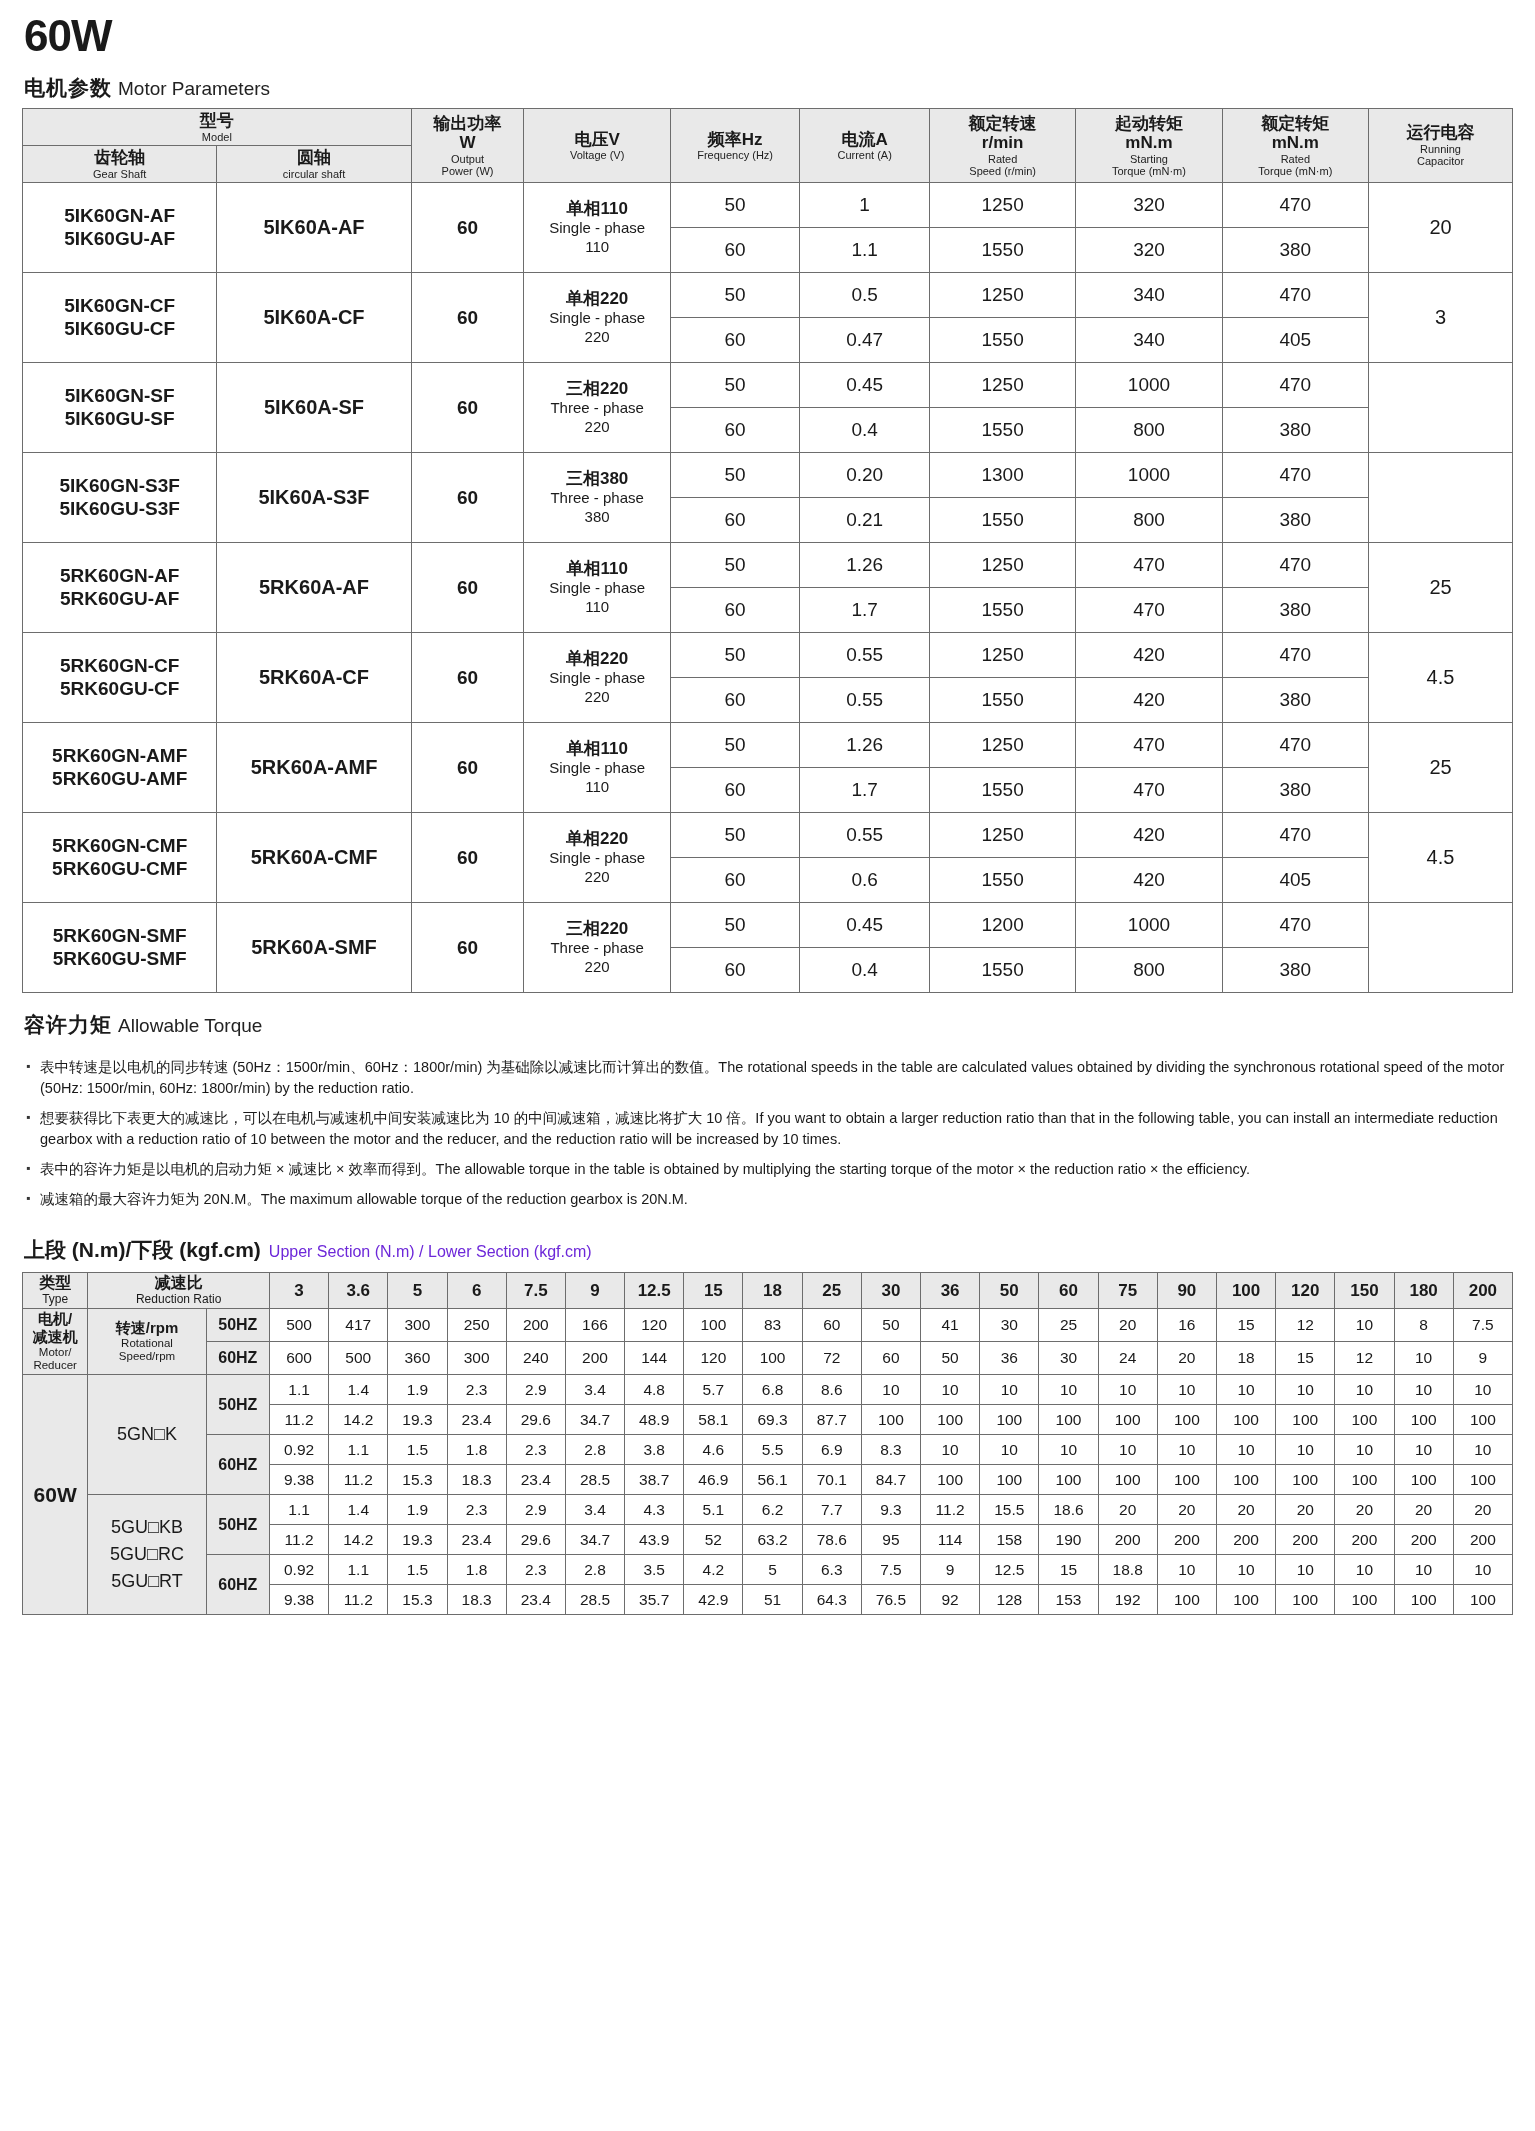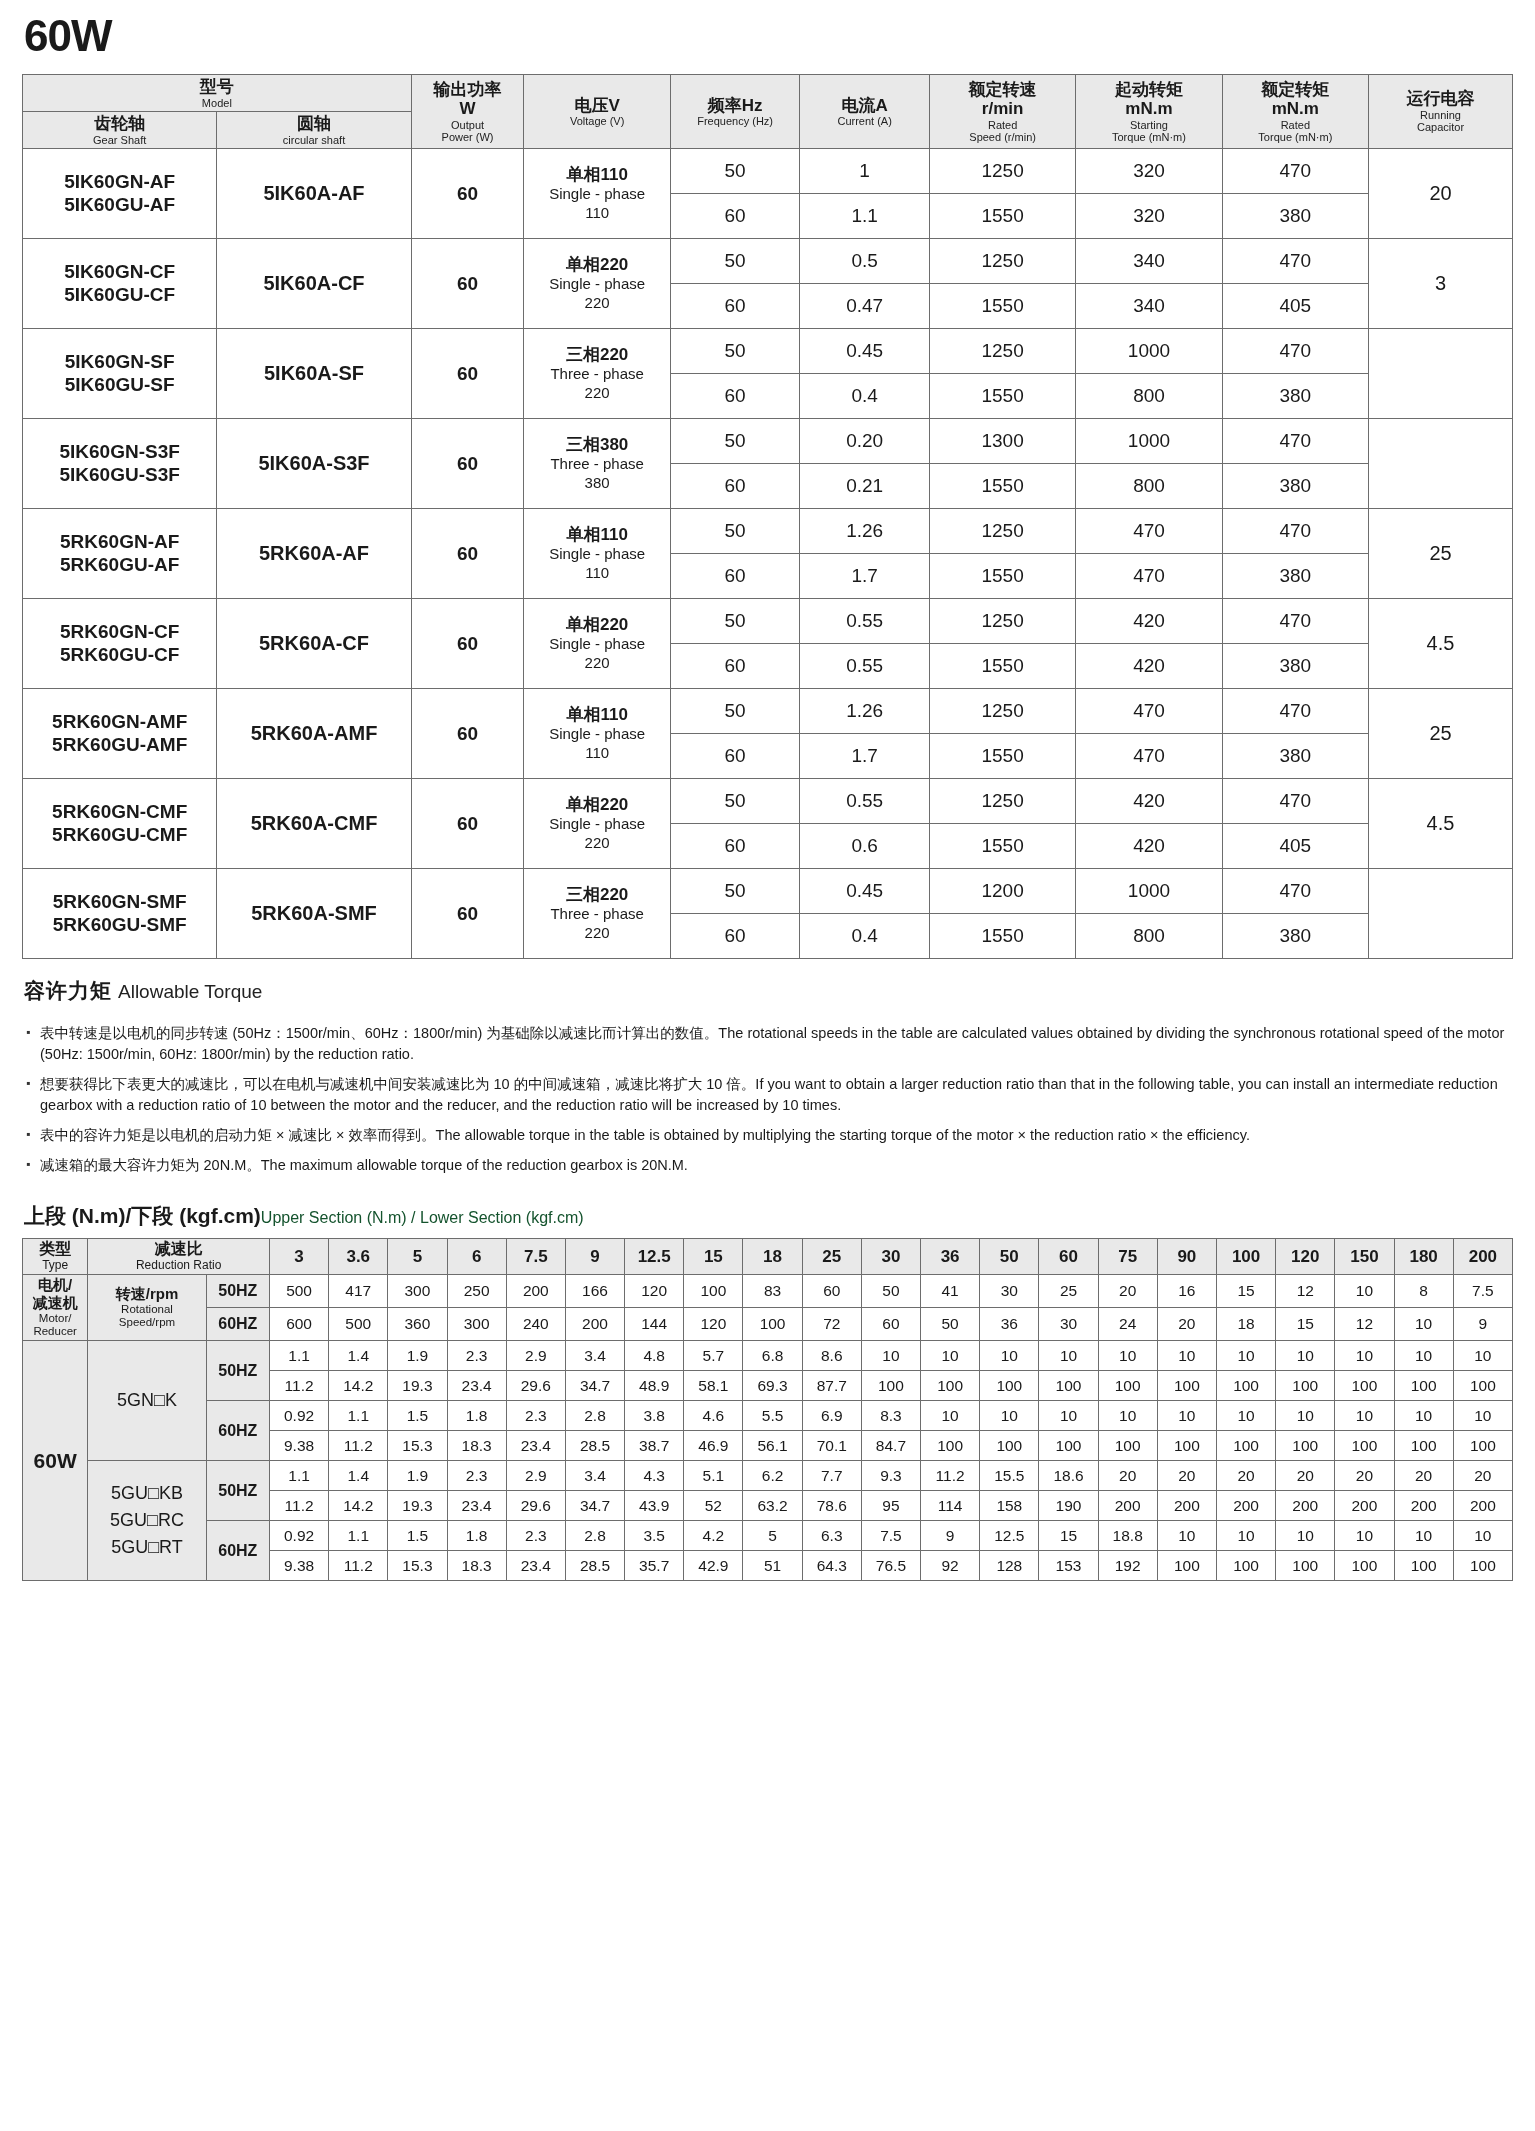--- a/index.html
+++ b/index.html
@@ -61,21 +61,21 @@
     flex: 0 0 auto;
     width: 14px;
     color: #333;
     font-size: 12px;
     line-height: 1.5;
   }
   .note .txt { flex: 1 1 auto; }
 
   .sec-head2 { margin: 26px 0 8px 2px; }
   .sec-head2 .cn { font-size: 21px; font-weight: bold; }
-  .sec-head2 .en { font-size: 16px; font-weight: normal; color:#14532d; }
+  .sec-head2 .en { font-size: 16px; font-weight: normal; margin-left: 8px; color:#6d28d9; }
 
   
   .ratio-tbl { table-layout: fixed; padding-left: 26px; }
   .ratio-tbl td {
     border: 1px solid #6d6d6d;
     text-align: center;
     vertical-align: middle;
     padding: 1px 0;
     font-size: 16px;
   }
@@ -93,20 +93,23 @@
   .ratio-tbl .gname { font-size: 18px; font-weight: normal; line-height: 1.5; }
   .rrow { height: 30px; }
 </style>
 </head>
 <body>
 
 <div class="page">
 
   <div class="big-title">60W</div>
 
+  <div class="sec-head">
+    <span class="cn">电机参数</span><span class="en">Motor Parameters</span>
+  </div>
 
   <table class="motor-tbl">
     <colgroup>
       <col style="width:162px">
       <col style="width:162px">
       <col style="width:94px">
       <col style="width:122px">
       <col style="width:108px">
       <col style="width:108px">
       <col style="width:122px">

